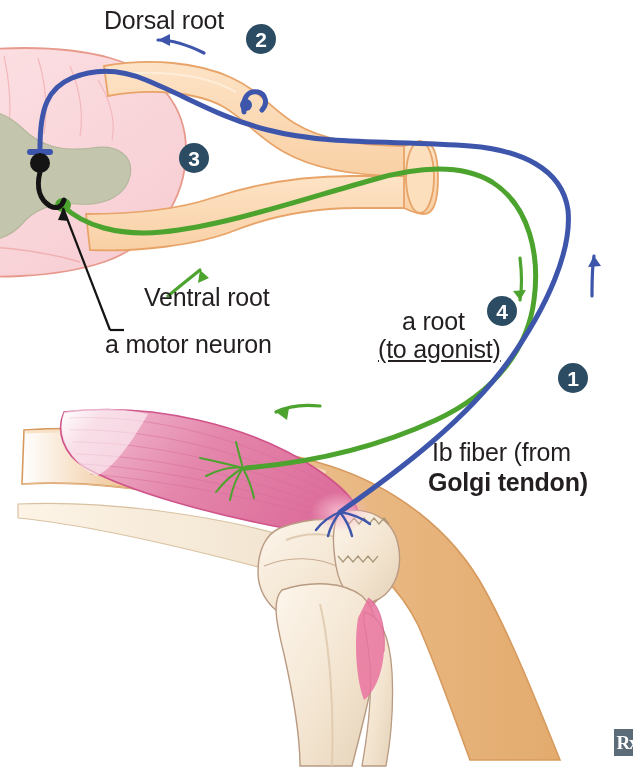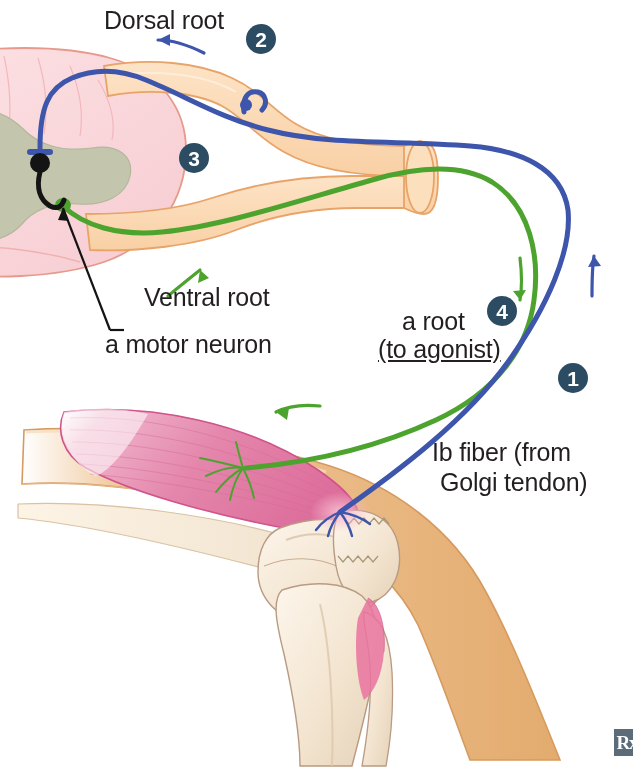--- a/index.html
+++ b/index.html
@@ -306,21 +306,21 @@
   <div class="label" style="left:120px; top:283px;margin-left:24px;">Ventral root</div>
 
   <div class="label" style="left:105px; top:330px;">a motor neuron</div>
 
   <div class="label" style="left:402px; top:307px;">a root</div>
 
   <div class="label" style="left:378px; top:335px;text-decoration:underline;">(to agonist)</div>
 
   <div class="label" style="left:432px; top:438px;">Ib fiber (from</div>
 
-  <div class="label" style="left:440px; top:468px;">Golgi tendon)</div>
+  <div class="label" style="left:428px; top:468px;font-weight:bold;">Golgi tendon)</div>
 
   <div class="badge" style="left:558px; top:363px;">1</div>
 
   <div class="badge" style="left:246px; top:24px;">2</div>
 
   <div class="badge" style="left:179px; top:143px;">3</div>
 
   <div class="badge" style="left:487px; top:296px;">4</div>
 
   <div class="rx-logo" style="left:574px; top:729px;margin-left:40px;">Rx</div>

